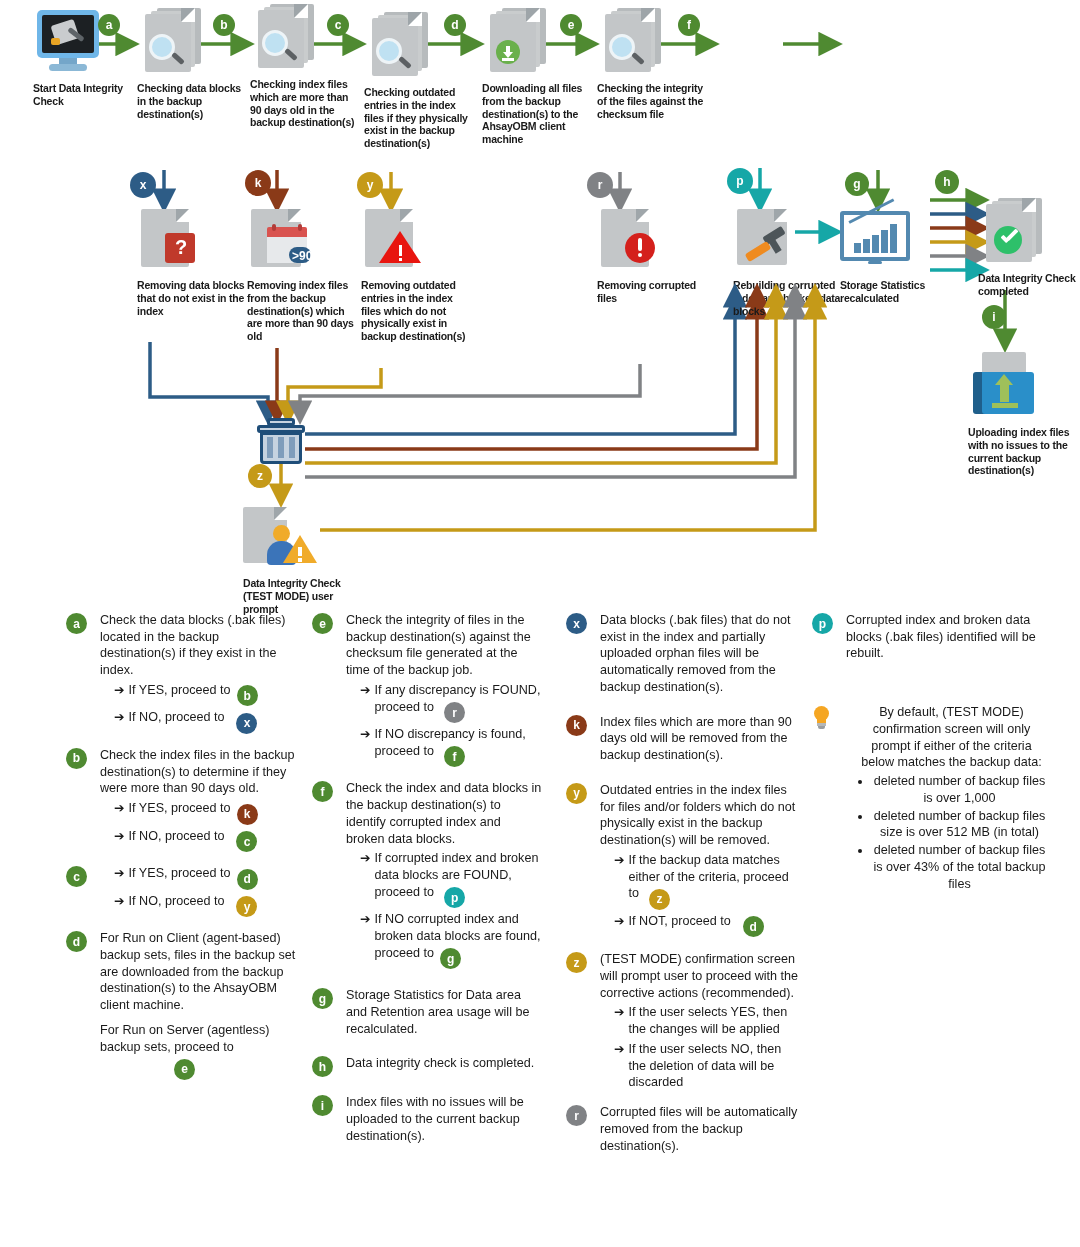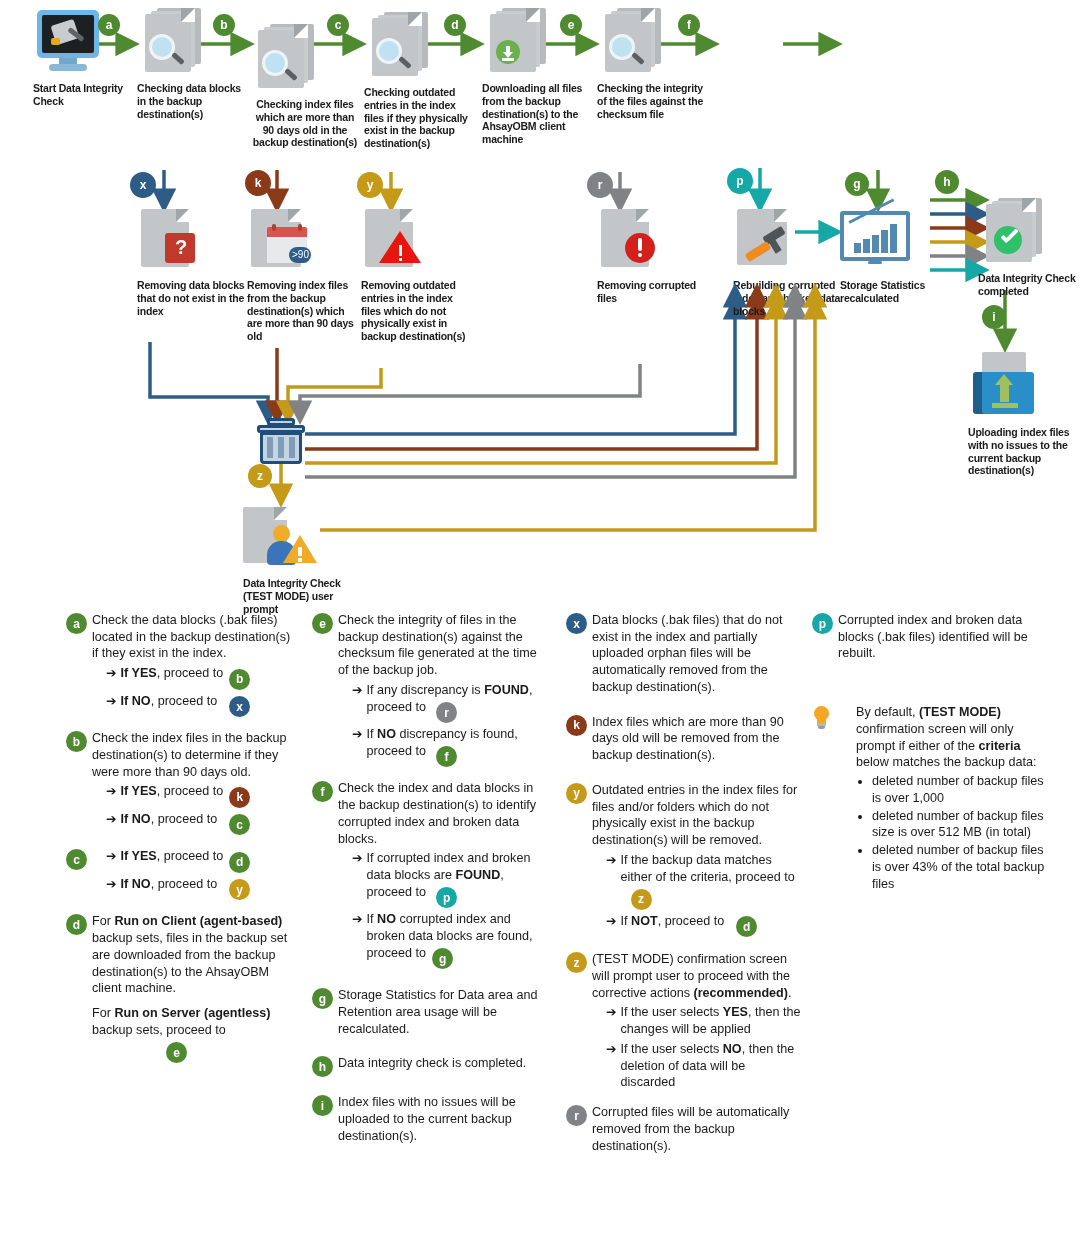--- a/index.html
+++ b/index.html
@@ -33,32 +33,32 @@
         font-size:12px;font-weight:bold;display:flex;align-items:center;justify-content:center;
         line-height:1;}
 
   
   .legend{position:absolute;left:0;top:612px;width:1080px;height:635px;}
   .col{position:absolute;top:0;}
   .lg{position:relative;margin-bottom:13px;}
   .lg .dot{position:absolute;left:0;top:1px;width:21px;height:21px;border-radius:50%;
        color:#fff;font-size:12px;font-weight:bold;display:flex;align-items:center;
        justify-content:center;line-height:1;}
-  .lg .body{margin-left:26px;font-size:12.6px;line-height:1.33;}
+  .lg .body{margin-left:34px;font-size:12.6px;line-height:1.33;}
   .sub{margin-left:14px;margin-top:3px;display:flex;align-items:flex-start;}
   .sub .ar{margin-right:4px;font-size:12.6px;line-height:1.33;}
   .sub .tx{font-size:12.6px;line-height:1.33;position:relative;}
   .inl{display:inline-flex;width:21px;height:21px;border-radius:50%;color:#fff;font-size:12px;
        font-weight:bold;align-items:center;justify-content:center;vertical-align:-6px;
        margin-left:6px;line-height:1;}
   .bulbbox{position:relative;margin-top:42px;}
-  .bulbbox .body{margin-left:44px;font-size:12.6px;line-height:1.33;}
+  .bulbbox .body{margin-left:44px;font-size:12.6px;line-height:1.33;text-align:center;}
   ul.crit{margin:2px 0 0 2px;padding-left:14px;}
   ul.crit li{font-size:12.6px;line-height:1.33;margin-top:1px;}
-  b{font-weight:bold;}
+  b{font-weight:normal;}
 </style>
 </head>
 <body>
 
 <div id="canvas">
 
   <svg class="wires" viewBox="0 0 1080 620">
     <defs>
       <marker id="mg" markerWidth="7" markerHeight="7" refX="5.6" refY="3.5" orient="auto">
           <path d="M0,0 L7,3.5 L0,7 z" fill="#4f8a31"></path>
@@ -142,21 +142,21 @@
       <div class="s1"></div>
         <div class="s2"></div>
         <div class="s3"></div>
       <div class="fold" style="right:14px;top:0;border-width:0 0 14px 14px;border-color:transparent transparent #ffffff #9ea5a9;"></div>
       <div class="mag"></div>
         <div class="mag-h"></div>
     </div>
     <div class="cap">Checking data blocks in the backup destination(s)</div>
   </div>
 
-  <div class="node" style="left:250px;top:24px;text-align:center;">
+  <div class="node" style="left:250px;top:4px;">
     <div class="art doc-stack">
       <div class="s1"></div>
         <div class="s2"></div>
         <div class="s3"></div>
       <div class="fold" style="right:14px;top:0;border-width:0 0 14px 14px;border-color:transparent transparent #ffffff #9ea5a9;"></div>
       <div class="mag"></div>
         <div class="mag-h"></div>
     </div>
     <div class="cap">Checking index files which are more than 90 days old in the backup destination(s)</div>
   </div>
@@ -228,21 +228,21 @@
   </div>
 
   <div class="node" style="left:247px;top:205px;">
     <div class="art">
       <div class="doc" style="left:4px;top:4px;width:50px;height:58px;"></div>
       <div style="position:absolute;left:20px;top:22px;width:40px;height:10px;background:#d9534f;border-radius:2px 2px 0 0;"></div>
       <div style="position:absolute;left:20px;top:32px;width:40px;height:26px;background:#e7e9eb;"></div>
       <div style="position:absolute;left:25px;top:19px;width:4px;height:7px;background:#b23b38;border-radius:2px;"></div>
       <div style="position:absolute;left:51px;top:19px;width:4px;height:7px;background:#b23b38;border-radius:2px;"></div>
       <div style="position:absolute;left:42px;top:42px;width:22px;height:16px;background:#2d5c86;border-radius:9px;"></div>
-      <div style="position:absolute;left:45px;top:45px;color:#fff;font-size:10px;font-weight:normal;line-height:1;">&gt;90</div>
+      <div style="position:absolute;left:45px;top:45px;color:#fff;font-size:12px;font-weight:bold;line-height:1;">&gt;90</div>
     </div>
     <div class="cap">Removing index files from the backup destination(s) which are more than 90 days old</div>
   </div>
 
   <div class="node" style="left:361px;top:205px;">
     <div class="art">
       <div class="doc" style="left:4px;top:4px;width:48px;height:58px;"></div>
       <div style="position:absolute;left:18px;top:26px;width:0;height:0;border-style:solid;border-width:0 21px 32px 21px;border-color:transparent transparent #e8150f transparent;"></div>
       <div style="position:absolute;left:38px;top:40px;width:3px;height:11px;background:#fff;"></div>
       <div style="position:absolute;left:38px;top:53px;width:3px;height:3px;background:#fff;"></div>

